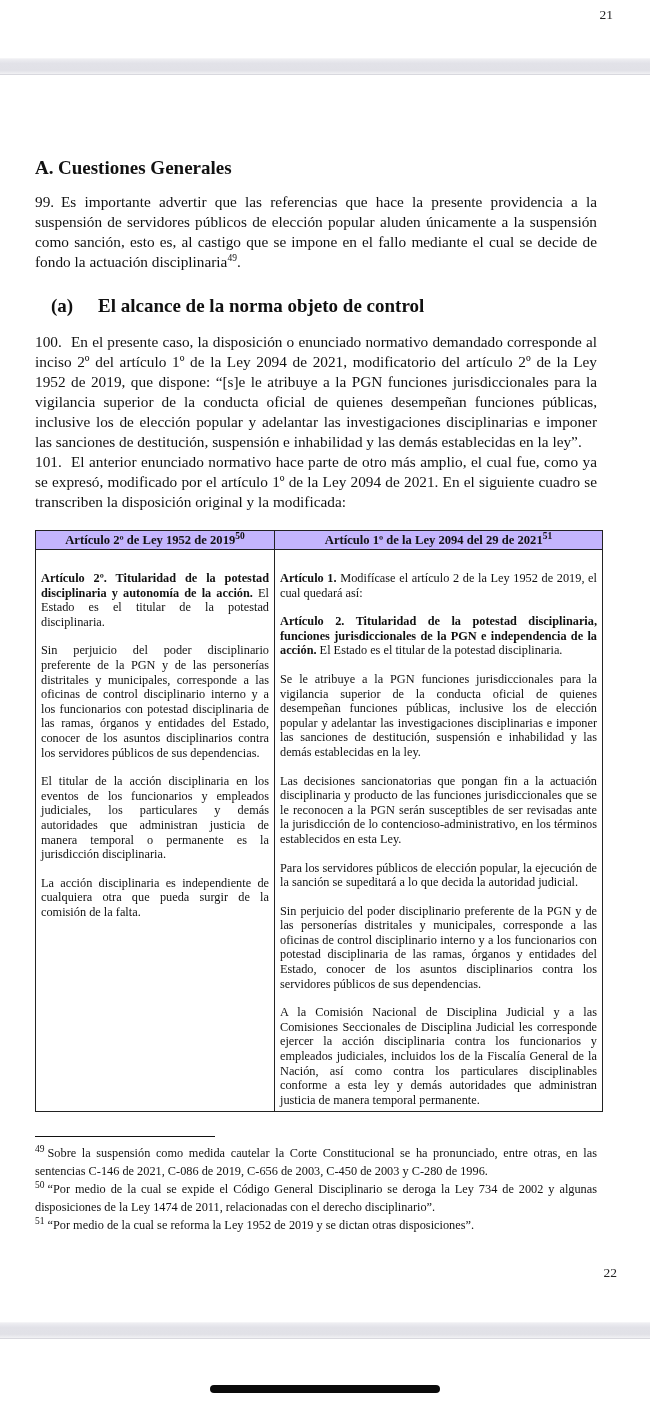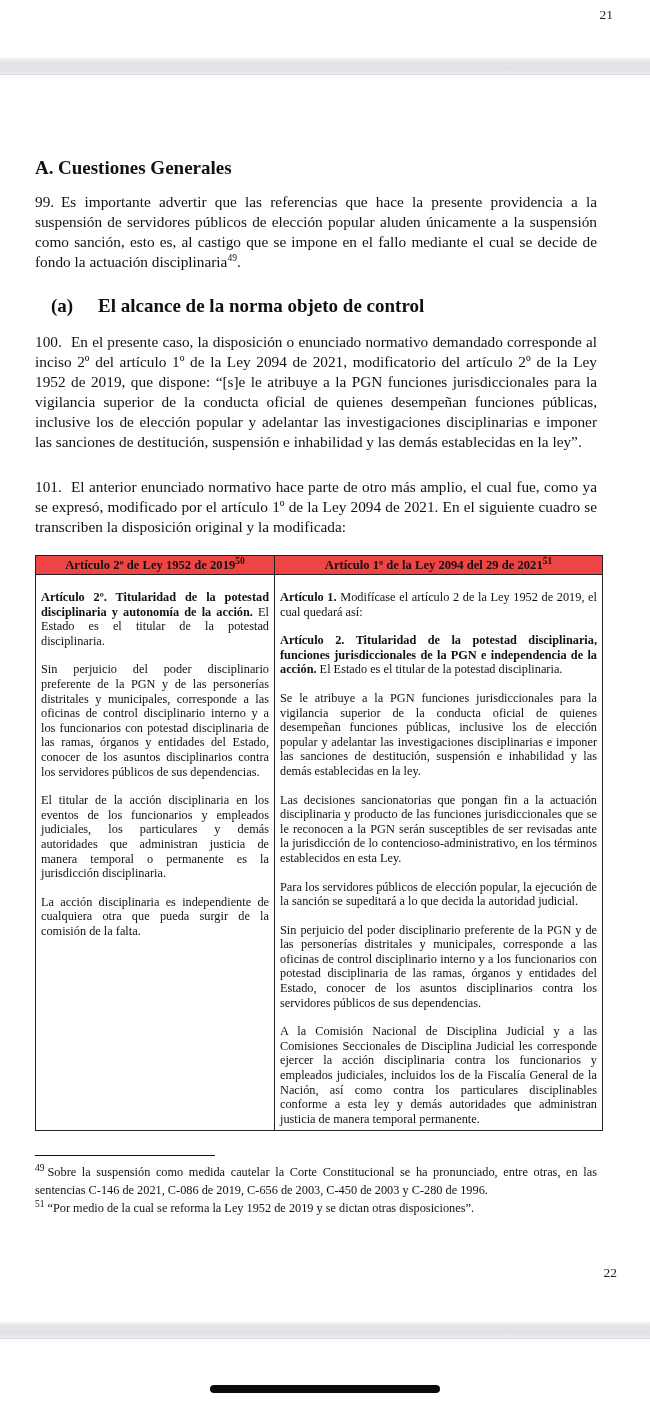--- a/index.html
+++ b/index.html
@@ -23,41 +23,41 @@
     position:absolute;top:158px;left:35px;width:562px;
     font-size:15.3px;line-height:20px;text-align:justify;
   }
   .sec{font-size:19px;font-weight:bold;margin:0 0 14px 0;line-height:20px;text-align:left;}
   .sec.sub{margin:0 0 16px 16px;}
   .sec-label{display:inline-block;}
   .lblA{width:23px;}
   .lblA1{width:47px;}
   .body-para{margin:0;}
   .p99{margin-bottom:24px;}
-  .p100{margin-bottom:25px;}
+  .p100{}
   .p101{margin-bottom:18px;}
   .pnum{display:inline-block;}
   .n99{width:26px;}
   .n100{width:36px;}
   .n101{width:36px;}
   sup{font-size:9.5px;line-height:0;}
   table.cmp{
     border-collapse:collapse;width:567px;table-layout:fixed;
     margin:0 0 24px 0;
   }
   table.cmp th,table.cmp td{
     border:1px solid #222;box-sizing:border-box;
   }
   table.cmp{border:1.5px solid #222;}
   table.cmp th{
-    background:#ef4444;font-weight:bold;font-size:12.6px;line-height:14px;
+    background:#c4b5fd;font-weight:bold;font-size:12.6px;line-height:14px;
     padding:2px 4px;text-align:center;
   }
   table.cmp td{
-    vertical-align:top;padding:15px 5px 4px 5px;font-size:12.3px;line-height:14.6px;text-align:justify;
+    vertical-align:top;padding:21px 5px 4px 5px;font-size:12.3px;line-height:14.6px;text-align:justify;
   }
   .col-left{width:239px;}
   .col-right{width:328px;}
   .cell-p{margin:0 0 14px 0;}
   .cell-p:last-child{margin-bottom:0;}
   .cell-p b{font-weight:bold;}
   .fn-rule{width:180px;border:none;border-top:1.5px solid #111;margin:0 0 7px 0;}
   .fn{margin:0;font-size:12.3px;line-height:18px;text-align:justify;}
   .fn sup{margin-right:3px;}
   .home-indicator{
@@ -113,20 +113,21 @@
             <p class="cell-p"><b></b><span>Sin perjuicio del poder disciplinario preferente de la PGN y de las personerías distritales y municipales, corresponde a las oficinas de control disciplinario interno y a los funcionarios con potestad disciplinaria de las ramas, órganos y entidades del Estado, conocer de los asuntos disciplinarios contra los servidores públicos de sus dependencias.</span></p>
             <p class="cell-p"><b></b><span>A la Comisión Nacional de Disciplina Judicial y a las Comisiones Seccionales de Disciplina Judicial les corresponde ejercer la acción disciplinaria contra los funcionarios y empleados judiciales, incluidos los de la Fiscalía General de la Nación, así como contra los particulares disciplinables conforme a esta ley y demás autoridades que administran justicia de manera temporal permanente.</span></p>
           </td>
         </tr>
       </tbody>
     </table>
 
     <div>
       <hr class="fn-rule">
       <p class="fn"><sup>49</sup><span>Sobre la suspensión como medida cautelar la Corte Constitucional se ha pronunciado, entre otras, en las sentencias C-146 de 2021, C-086 de 2019, C-656 de 2003, C-450 de 2003 y C-280 de 1996.</span></p>
+      <p class="fn"><sup>50</sup><span>“Por medio de la cual se expide el Código General Disciplinario se deroga la Ley 734 de 2002 y algunas disposiciones de la Ley 1474 de 2011, relacionadas con el derecho disciplinario”.</span></p>
       <p class="fn"><sup>51</sup><span>“Por medio de la cual se reforma la Ley 1952 de 2019 y se dictan otras disposiciones”.</span></p>
     </div>
 
   </div>
 
   <div class="corner-page-num cur">22</div>
 
   <div class="page-separator bottom"></div>
 
   <div class="home-indicator"></div>

